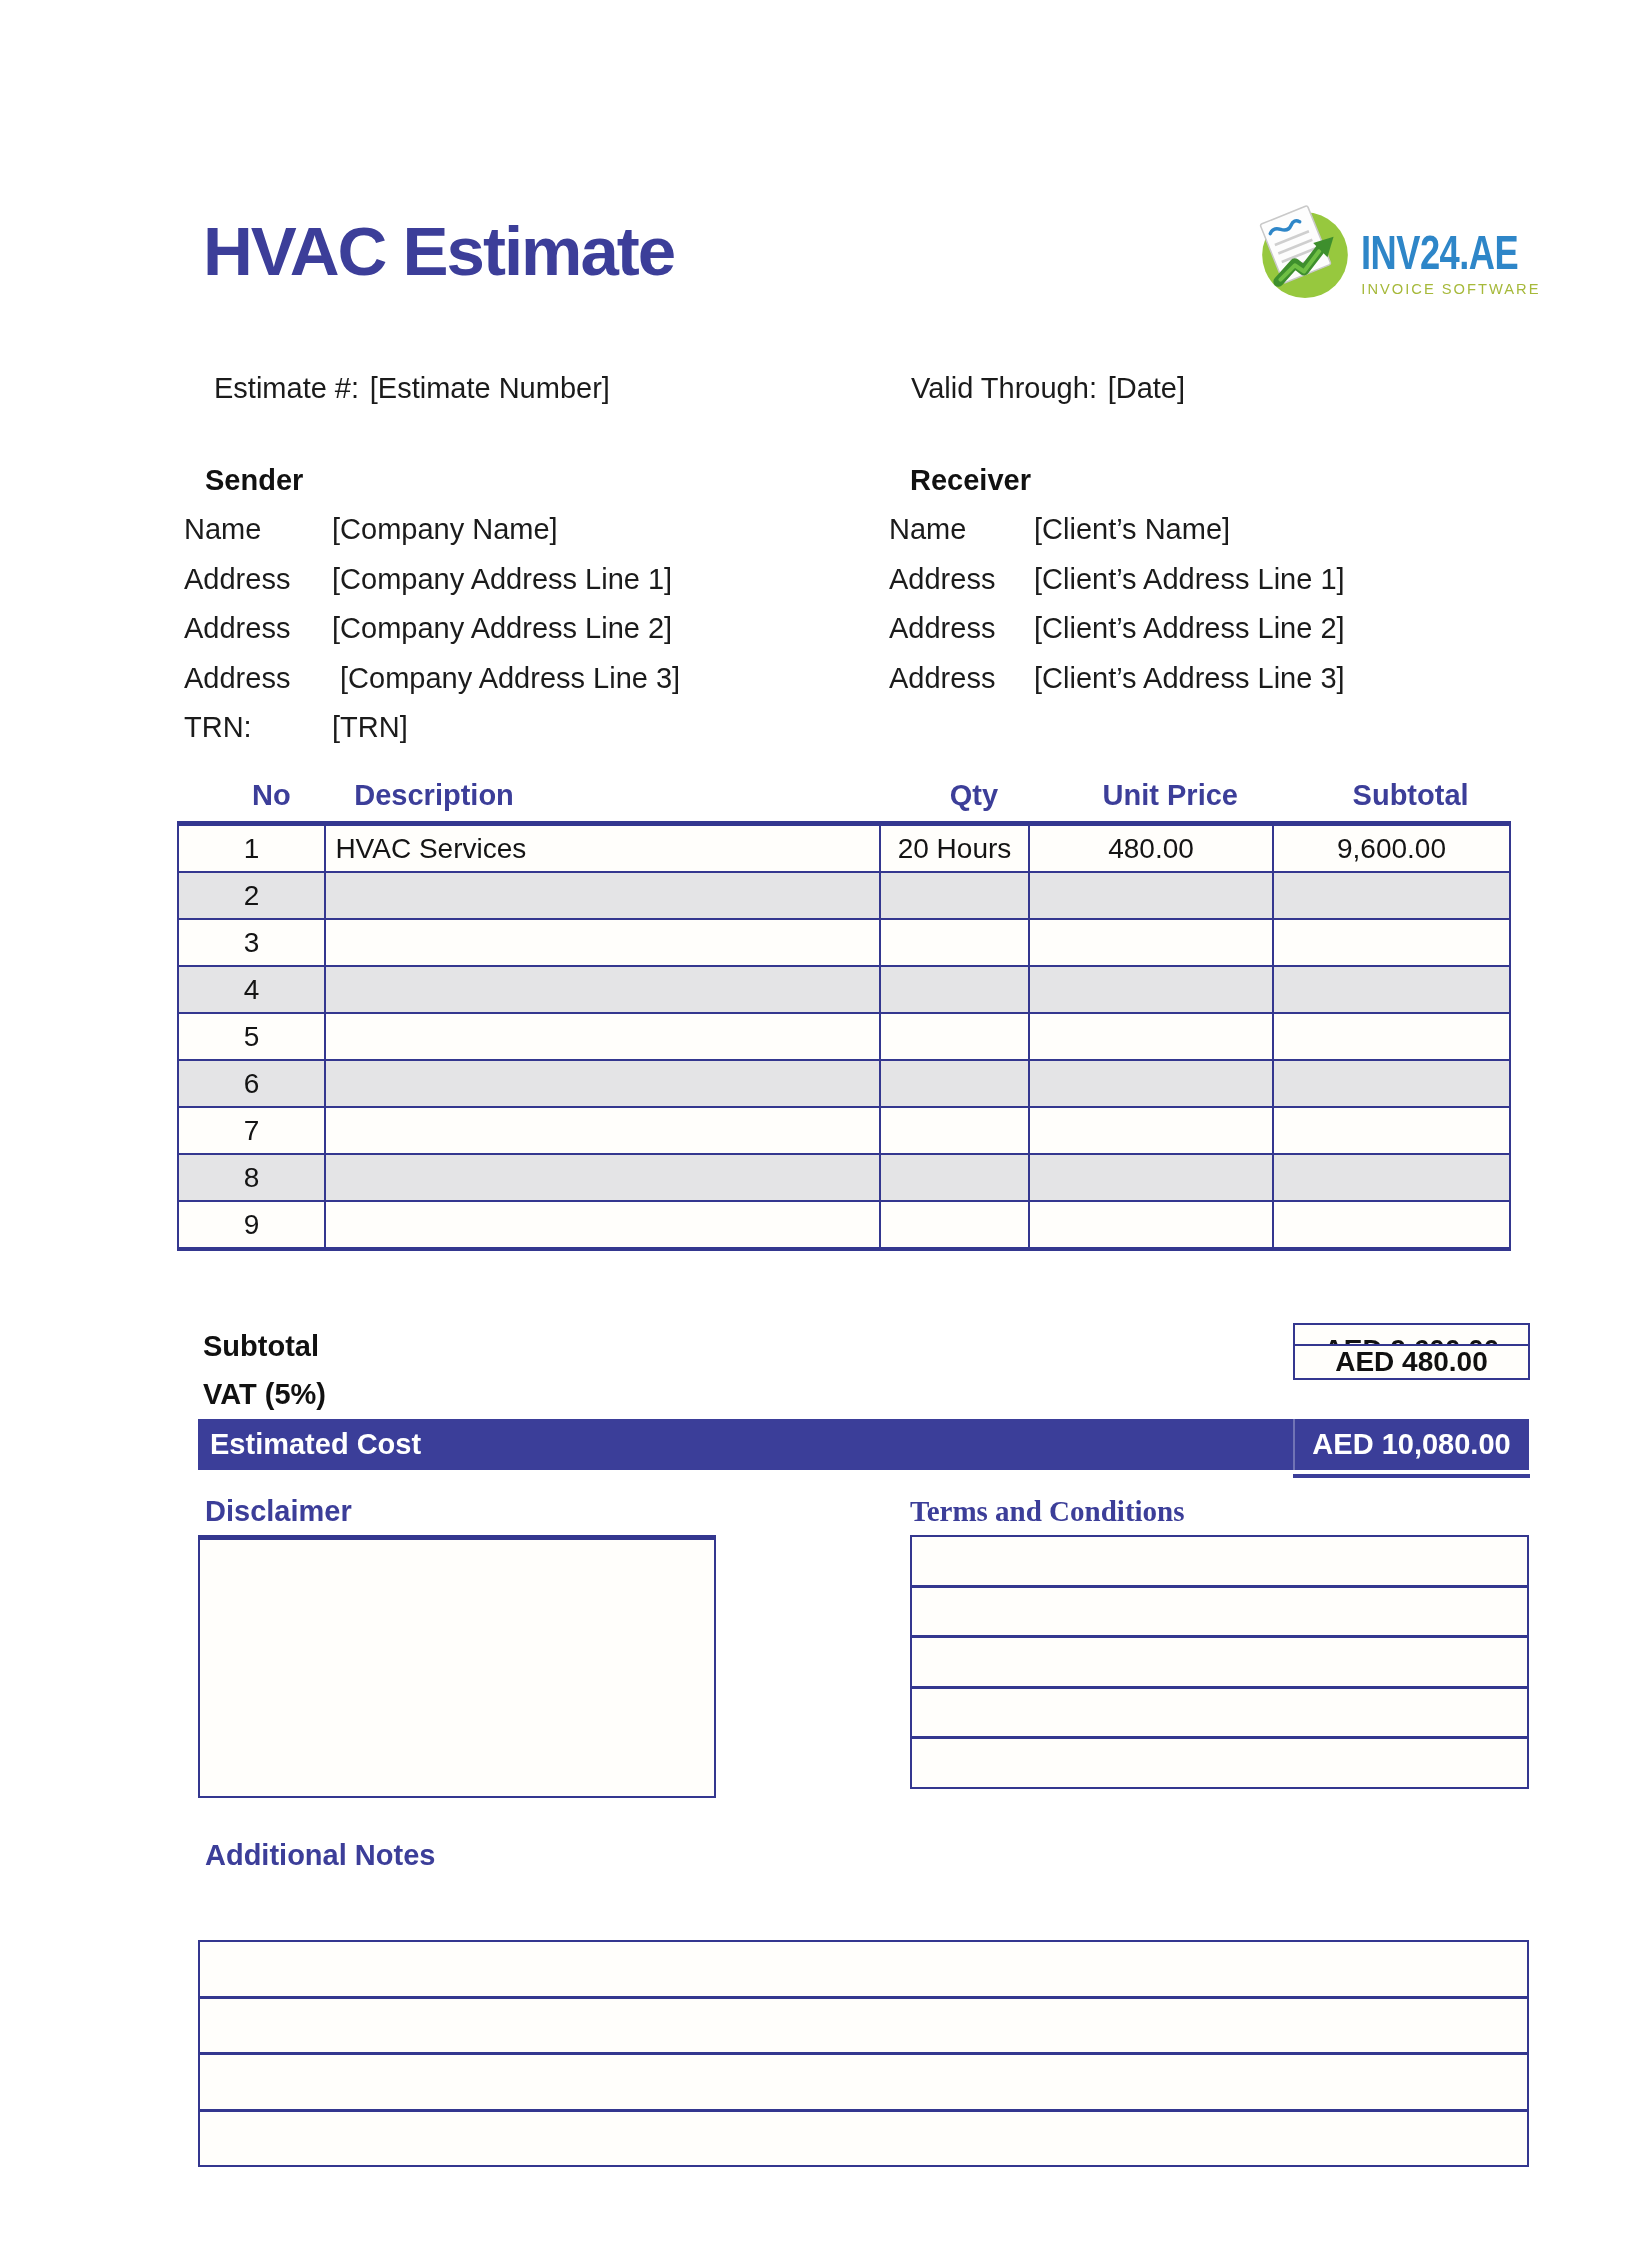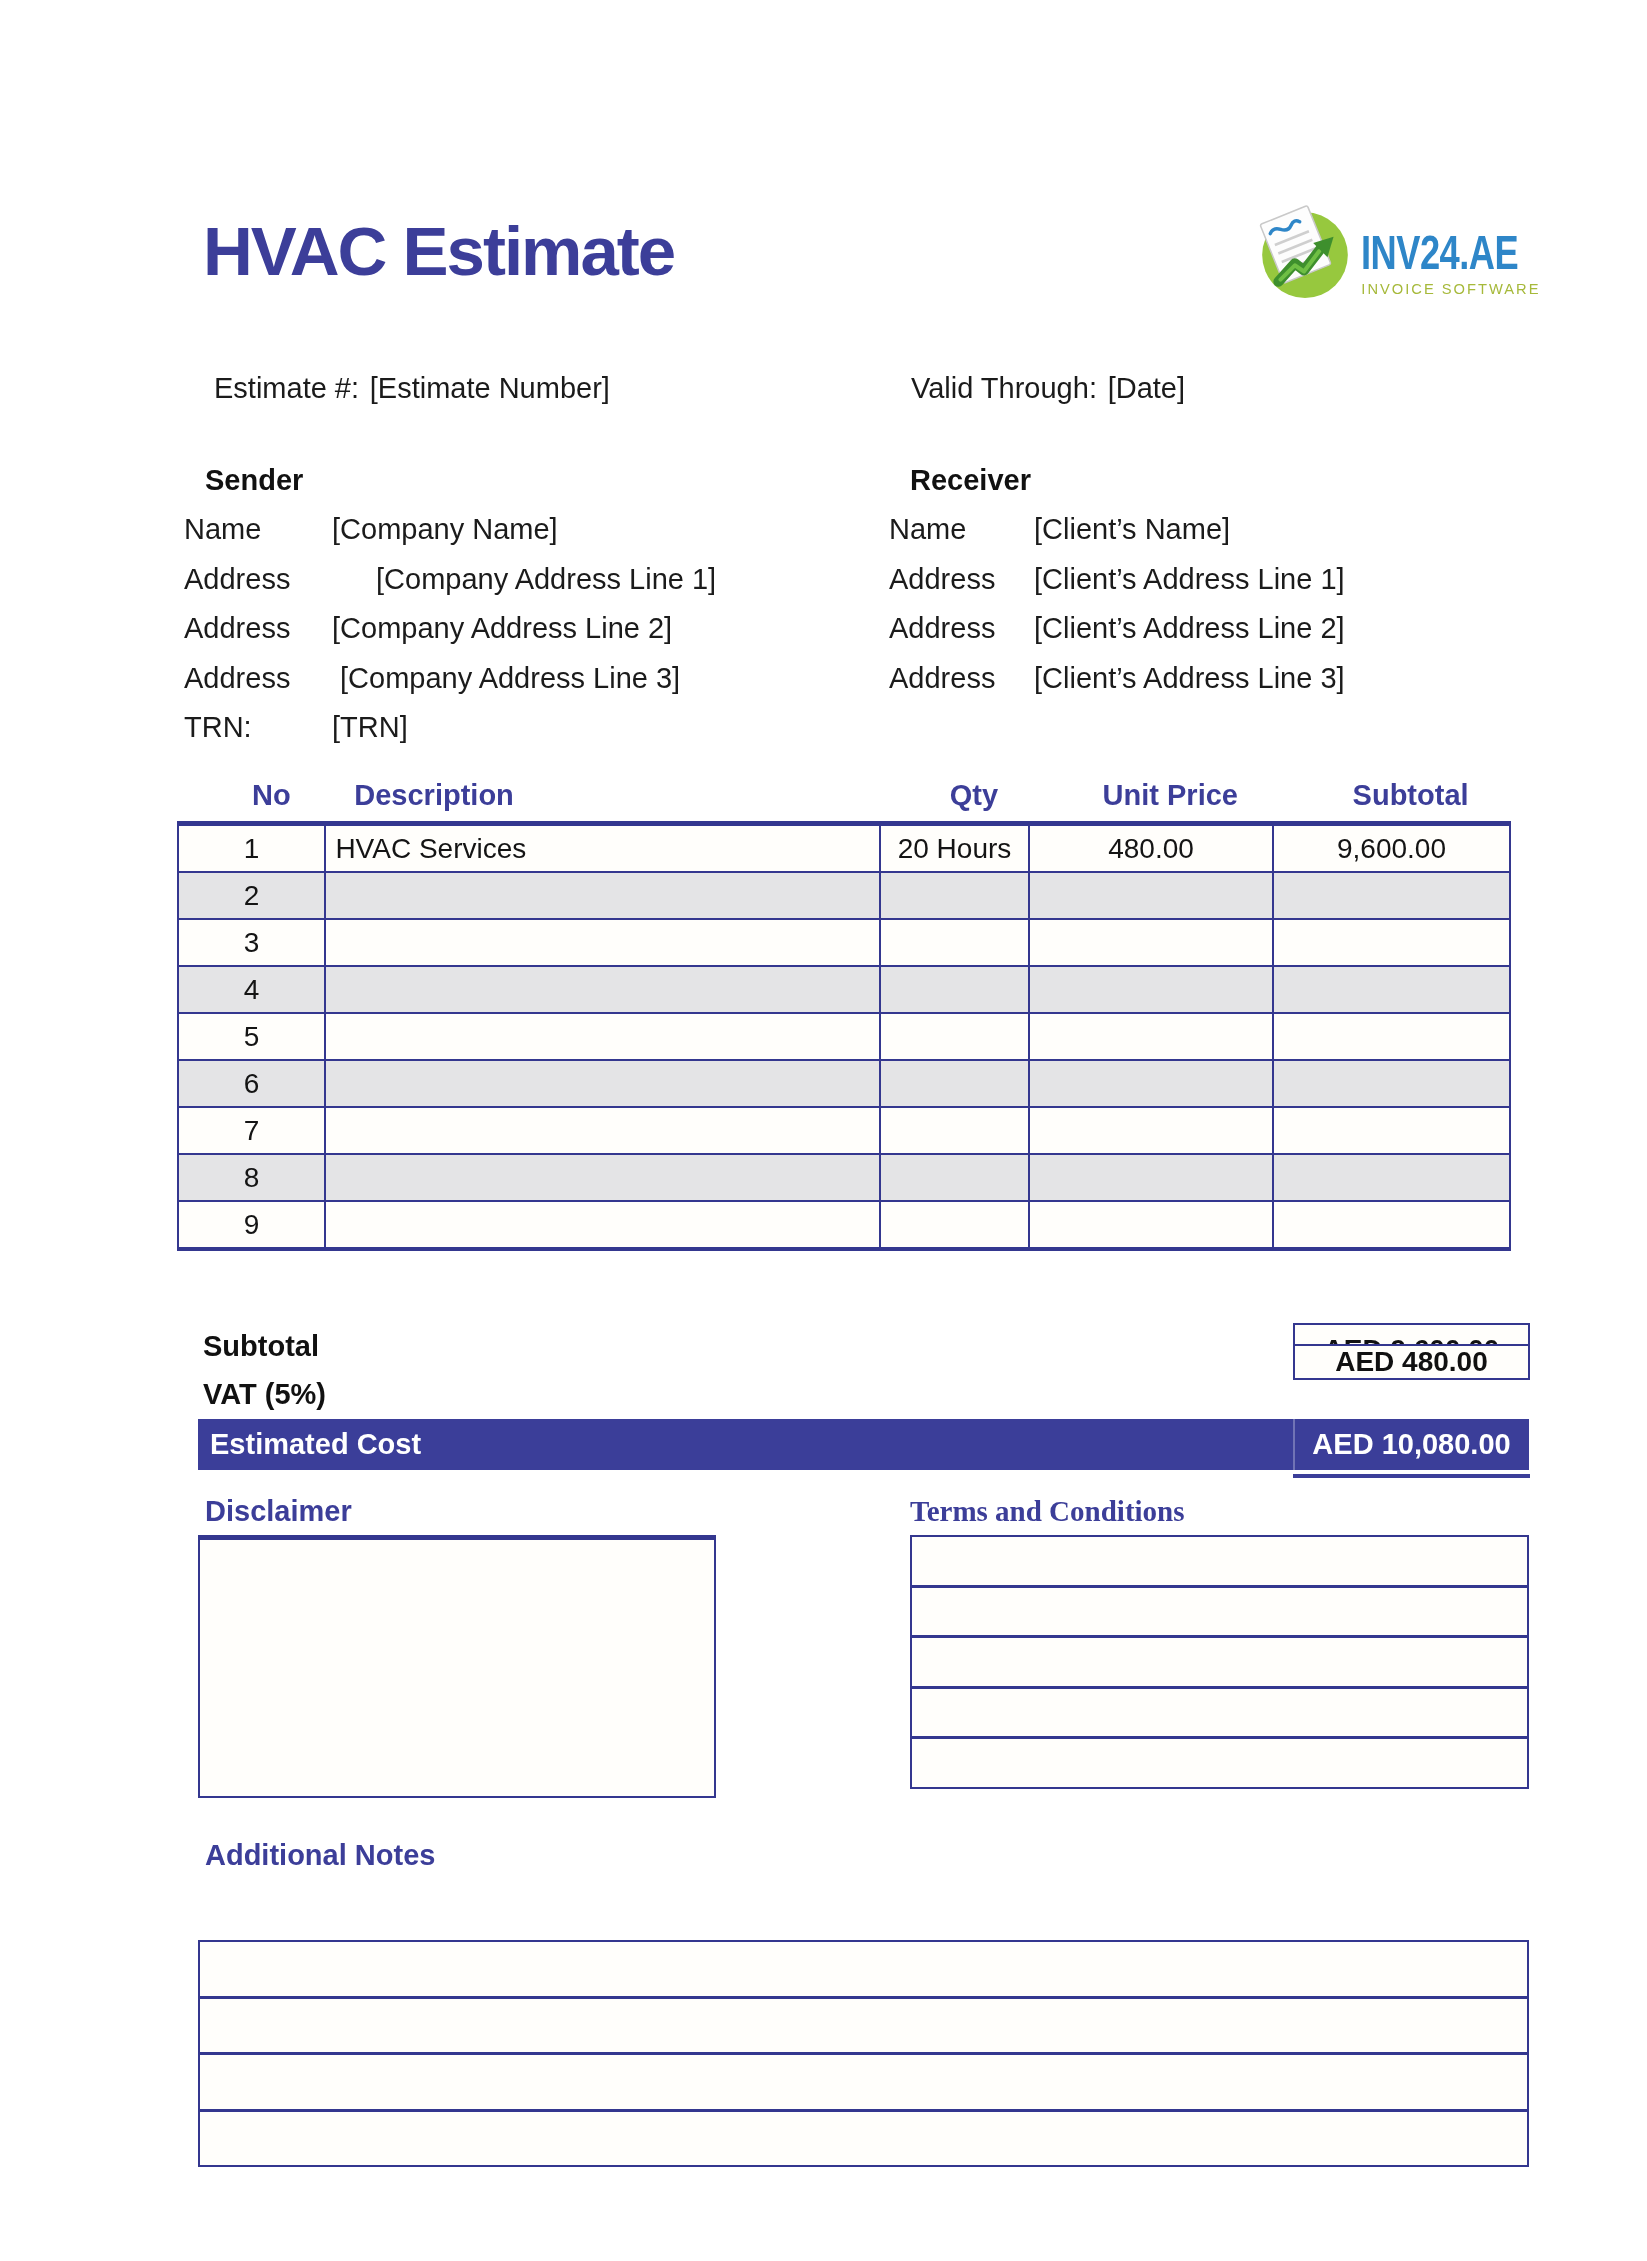--- a/index.html
+++ b/index.html
@@ -104,21 +104,21 @@
   <div class="abs meta meta-left">
     <span class="lbl">Estimate #:</span><span>[Estimate Number]</span>
   </div>
   <div class="abs meta meta-right">
     <span class="lbl">Valid Through:</span><span>[Date]</span>
   </div>
 
   <div class="abs party-heading" style="left:184px;top:464px;">Sender</div>
   <div id="sender-rows">
       <div class="party-row" style="left: 184px; top: 513px;"><span class="plabel">Name</span><span class="pvalue" style="left: 148px;">[Company Name]</span></div>
-      <div class="party-row" style="left: 184px; top: 563px;"><span class="plabel">Address</span><span class="pvalue" style="left: 148px; margin-left: 44px;">[Company Address Line 1]</span></div>
+      <div class="party-row" style="left: 184px; top: 563px;"><span class="plabel">Address</span><span class="pvalue" style="left: 148px;">[Company Address Line 1]</span></div>
       <div class="party-row" style="left: 184px; top: 612px;"><span class="plabel">Address</span><span class="pvalue" style="left: 148px;">[Company Address Line 2]</span></div>
       <div class="party-row" style="left: 184px; top: 662px;"><span class="plabel">Address</span><span class="pvalue" style="left: 148px; margin-left: 8px;">[Company Address Line 3]</span></div>
       <div class="party-row" style="left: 184px; top: 711px;"><span class="plabel">TRN:</span><span class="pvalue" style="left: 148px;">[TRN]</span></div>
     </div>
 
   <div class="abs party-heading" style="left:889px;top:464px;">Receiver</div>
   <div id="receiver-rows">
       <div class="party-row" style="left: 889px; top: 513px;"><span class="plabel">Name</span><span class="pvalue" style="left: 145px;">[Client’s Name]</span></div>
       <div class="party-row" style="left: 889px; top: 563px;"><span class="plabel">Address</span><span class="pvalue" style="left: 145px;">[Client’s Address Line 1]</span></div>
       <div class="party-row" style="left: 889px; top: 612px;"><span class="plabel">Address</span><span class="pvalue" style="left: 145px;">[Client’s Address Line 2]</span></div>

